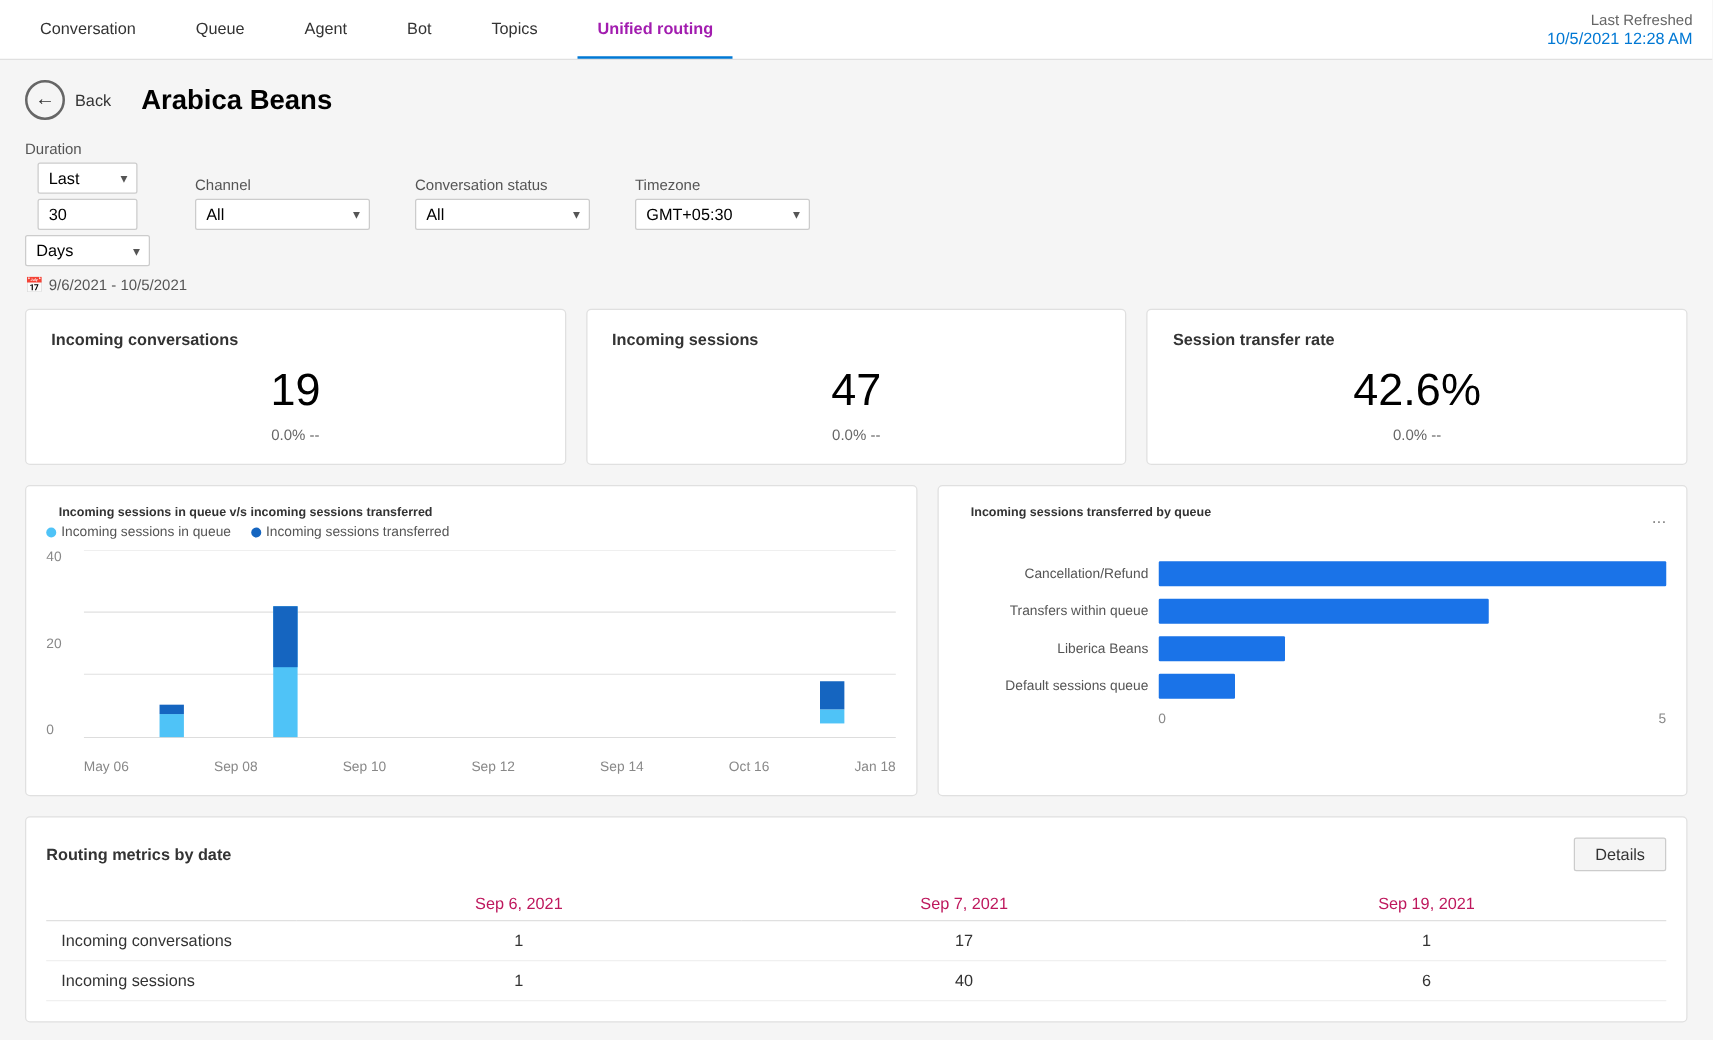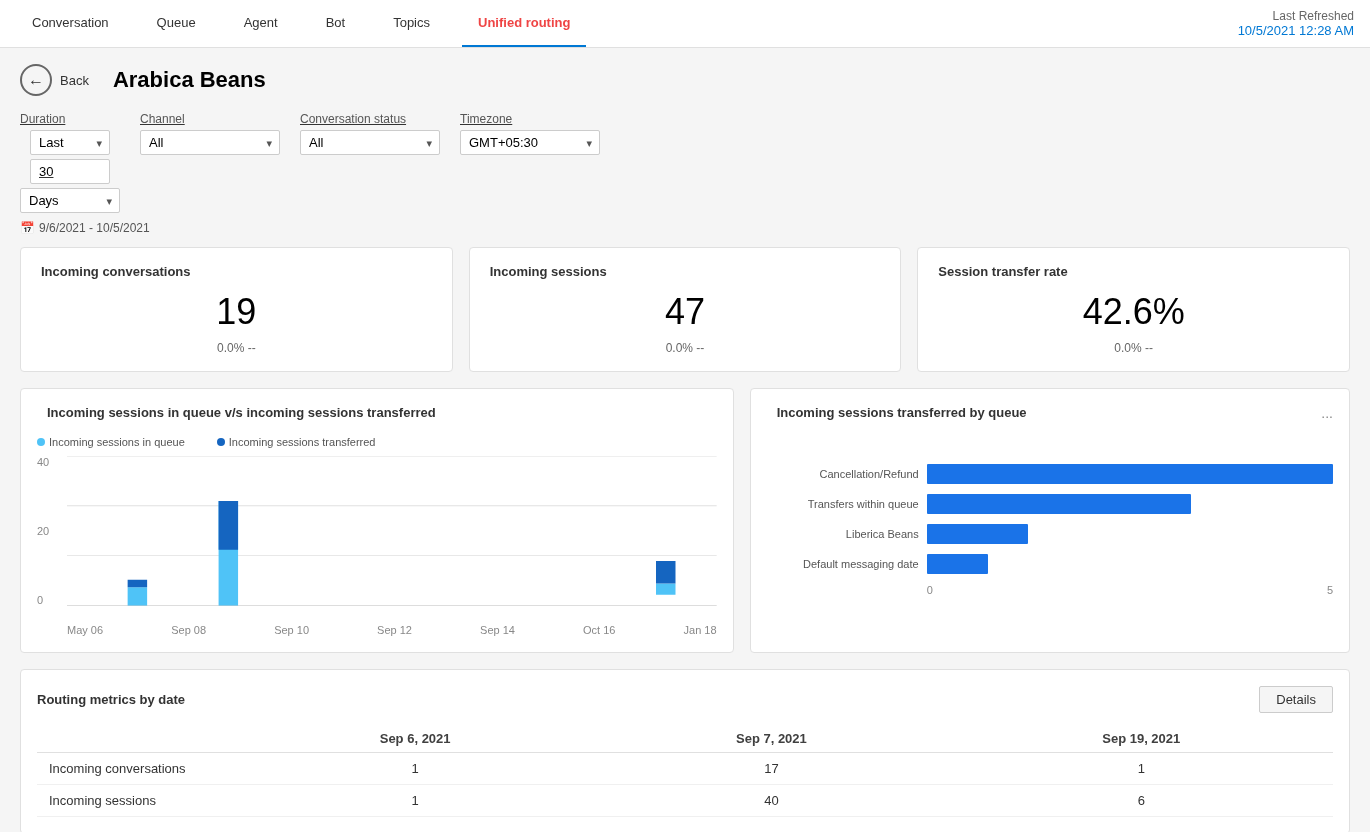--- a/index.html
+++ b/index.html
@@ -20,21 +20,21 @@
       height: 100%;
       display: flex;
       align-items: center;
       cursor: pointer;
       font-size: 13px;
       color: #333;
       border-bottom: 2px solid transparent;
       text-decoration: none;
     }
     .nav-tab.active {
-      color: #ef4444;
+      color: #a21caf;
       border-bottom: 2px solid #0078d4;
       font-weight: 600;
     }
     .last-refreshed {
       text-align: right;
       font-size: 12px;
       color: #666;
     }
     .last-refreshed .refresh-time {
       color: #0078d4;
@@ -60,25 +60,24 @@
       display: flex; align-items: center; justify-content: center;
       cursor: pointer;
       font-size: 16px;
       color: #333;
     }
     .back-label { font-size: 13px; color: #333; margin-right: 16px; cursor: pointer; }
     .page-title { font-size: 22px; font-weight: 600; color: #000; }
 
     .filters-row {
       display: flex;
-      align-items: flex-start;
-      gap: 20px;
+      align-items: center;
+      gap: 36px;
       margin-bottom: 8px;
       flex-wrap: wrap;
-      text-decoration: underline;
     }
     .filter-group { display: flex; flex-direction: column; gap: 4px; }
     .filter-label { font-size: 12px; color: #555; }
     .filter-controls { display: flex; gap: 4px; align-items: center; flex-direction: column; }
     .filter-select {
       border: 1px solid #ccc;
       background: #fff;
       padding: 4px 28px 4px 8px;
       font-size: 13px;
       border-radius: 2px;
@@ -124,22 +123,22 @@
       margin-bottom: 16px;
     }
     .chart-card {
       background: #fff;
       border: 1px solid #e0e0e0;
       border-radius: 4px;
       padding: 16px;
     }
     .chart-card-left { flex: 1.2; }
     .chart-card-right { flex: 1; }
-    .chart-title { font-size: 13px; font-weight: 600; margin-bottom: 16px; padding-left: 10px; }
-    .chart-legend { display: flex; gap: 32px; font-size: 11px; color: #555; margin-bottom: 8px; flex-wrap: wrap; }
+    .chart-title { font-size: 10px; font-weight: 600; margin-bottom: 4px; padding-left: 10px; }
+    .chart-legend { display: flex; gap: 16px; font-size: 11px; color: #555; margin-bottom: 8px; flex-wrap: wrap; }
     .legend-item { display: flex; align-items: center; gap: 4px; }
     .legend-dot { width: 8px; height: 8px; border-radius: 50%; display: inline-block; }
     .h-bar-row { display: flex; align-items: center; margin-bottom: 10px; font-size: 11px; }
     .h-bar-label { width: 160px; text-align: right; padding-right: 8px; color: #555; font-size: 11px; white-space: nowrap; }
     .h-bar-track { flex: 1; height: 20px; background: transparent; position: relative; }
     .h-bar-fill { height: 20px; background: #1a73e8; border-radius: 1px; }
 
     .table-card {
       background: #fff;
       border: 1px solid #e0e0e0;
@@ -157,25 +156,25 @@
       border: 1px solid #ccc;
       background: #f5f5f5;
       padding: 5px 16px;
       font-size: 13px;
       cursor: pointer;
       border-radius: 2px;
       color: #333;
     }
     .metrics-table { width: 100%; border-collapse: collapse; font-size: 13px; }
     .metrics-table th {
-      font-weight: 700;
+      font-weight: 400;
       text-align: center;
       padding: 6px 12px;
       border-bottom: 1px solid #e0e0e0;
-      color: #404040;
+      color: #be185d;
     }
     .metrics-table th:first-child { text-align: left; }
     .metrics-table td {
       text-align: center;
       padding: 8px 12px;
       border-bottom: 1px solid #f0f0f0;
       color: #333;
     }
     .metrics-table td:first-child { text-align: left; }
     .metrics-table .col-label { width: 200px; }
@@ -354,21 +353,21 @@
 
         <div class="h-bar-row">
           <div class="h-bar-label">Liberica Beans</div>
           <div class="h-bar-track">
             <div class="h-bar-fill" style="width:25%;"></div>
           </div>
         </div>
 
 
         <div class="h-bar-row">
-          <div class="h-bar-label">Default messaging date</div>
+          <div class="h-bar-label">Default sessions queue</div>
           <div class="h-bar-track">
             <div class="h-bar-fill" style="width:15%;"></div>
           </div>
         </div>
 
         <div style="display:flex; padding-left:160px; font-size:11px; color:#888; margin-top:4px; gap:0; justify-content:space-between; padding-right:0;">
           <span>0</span>
           <span>5</span>
         </div>
       </div>

